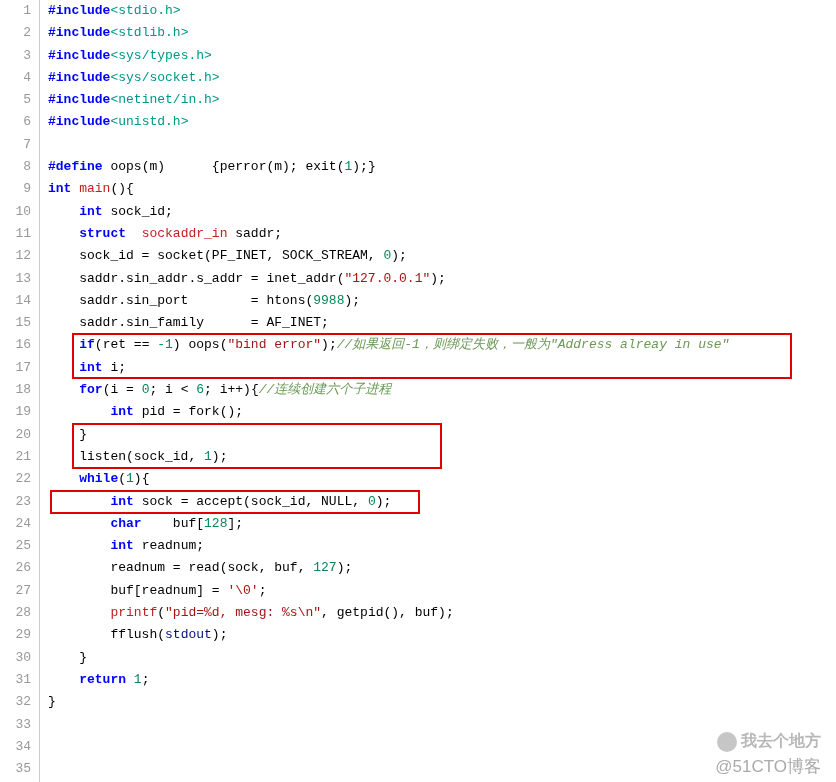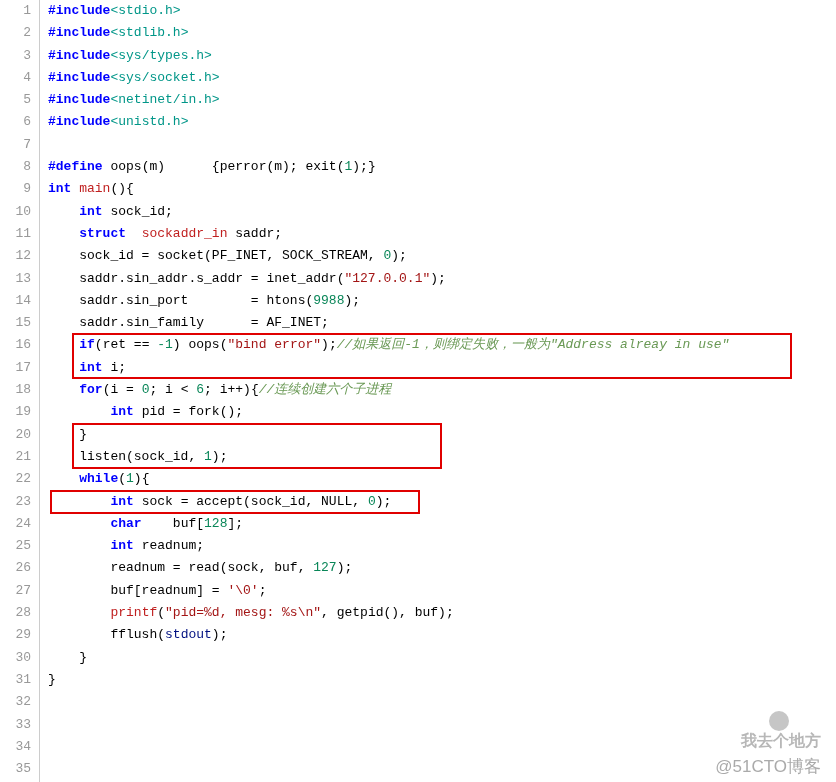--- a/index.html
+++ b/index.html
@@ -57,21 +57,20 @@
       position: absolute;
       bottom: 30px;
       right: 15px;
       color: #888;
       font-size: 16px;
       font-weight: bold;
       font-family: sans-serif;
       opacity: 0.6;
       display: flex;
       align-items: center;
-      flex-direction: column;
     }
     .wechat-icon {
       width: 20px;
       height: 20px;
       background: #888;
       border-radius: 50%;
       margin-right: 4px;
       opacity: 0.8;
     }
     .watermark2 {
@@ -148,20 +147,21 @@
     <div class="code-line"><span>    listen(sock_id, </span><span class="num">1</span><span>);</span></div>
     <div class="code-line">    <span class="kw">while</span><span>(</span><span class="num">1</span><span>){</span></div>
     <div class="code-line">        <span class="kw">int</span><span> sock = accept(sock_id, NULL, </span><span class="num">0</span><span>);</span></div>
     <div class="code-line">        <span class="kw">char</span><span>    buf[</span><span class="num">128</span><span>];</span></div>
     <div class="code-line">        <span class="kw">int</span><span> readnum;</span></div>
     <div class="code-line"><span>        readnum = read(sock, buf, </span><span class="num">127</span><span>);</span></div>
     <div class="code-line"><span>        buf[readnum] = </span><span class="str">'\0'</span><span>;</span></div>
     <div class="code-line">        <span class="funcred">printf</span><span>(</span><span class="str">"pid=%d, mesg: %s\n"</span><span>, getpid(), buf);</span></div>
     <div class="code-line"><span>        fflush(</span><span class="ident">stdout</span><span>);</span></div>
     <div class="code-line"><span>    }</span></div>
+    <div class="code-line">    <span class="kw">return</span><span class="num"> 1</span><span>;</span></div>
     <div class="code-line"><span>}</span></div>
   </div>
 </div>
 
 <div class="highlight-box box1"></div>
 <div class="highlight-box box2"></div>
 <div class="highlight-box box3"></div>
 
 <div class="watermark1">
   <span class="wechat-icon"></span>

